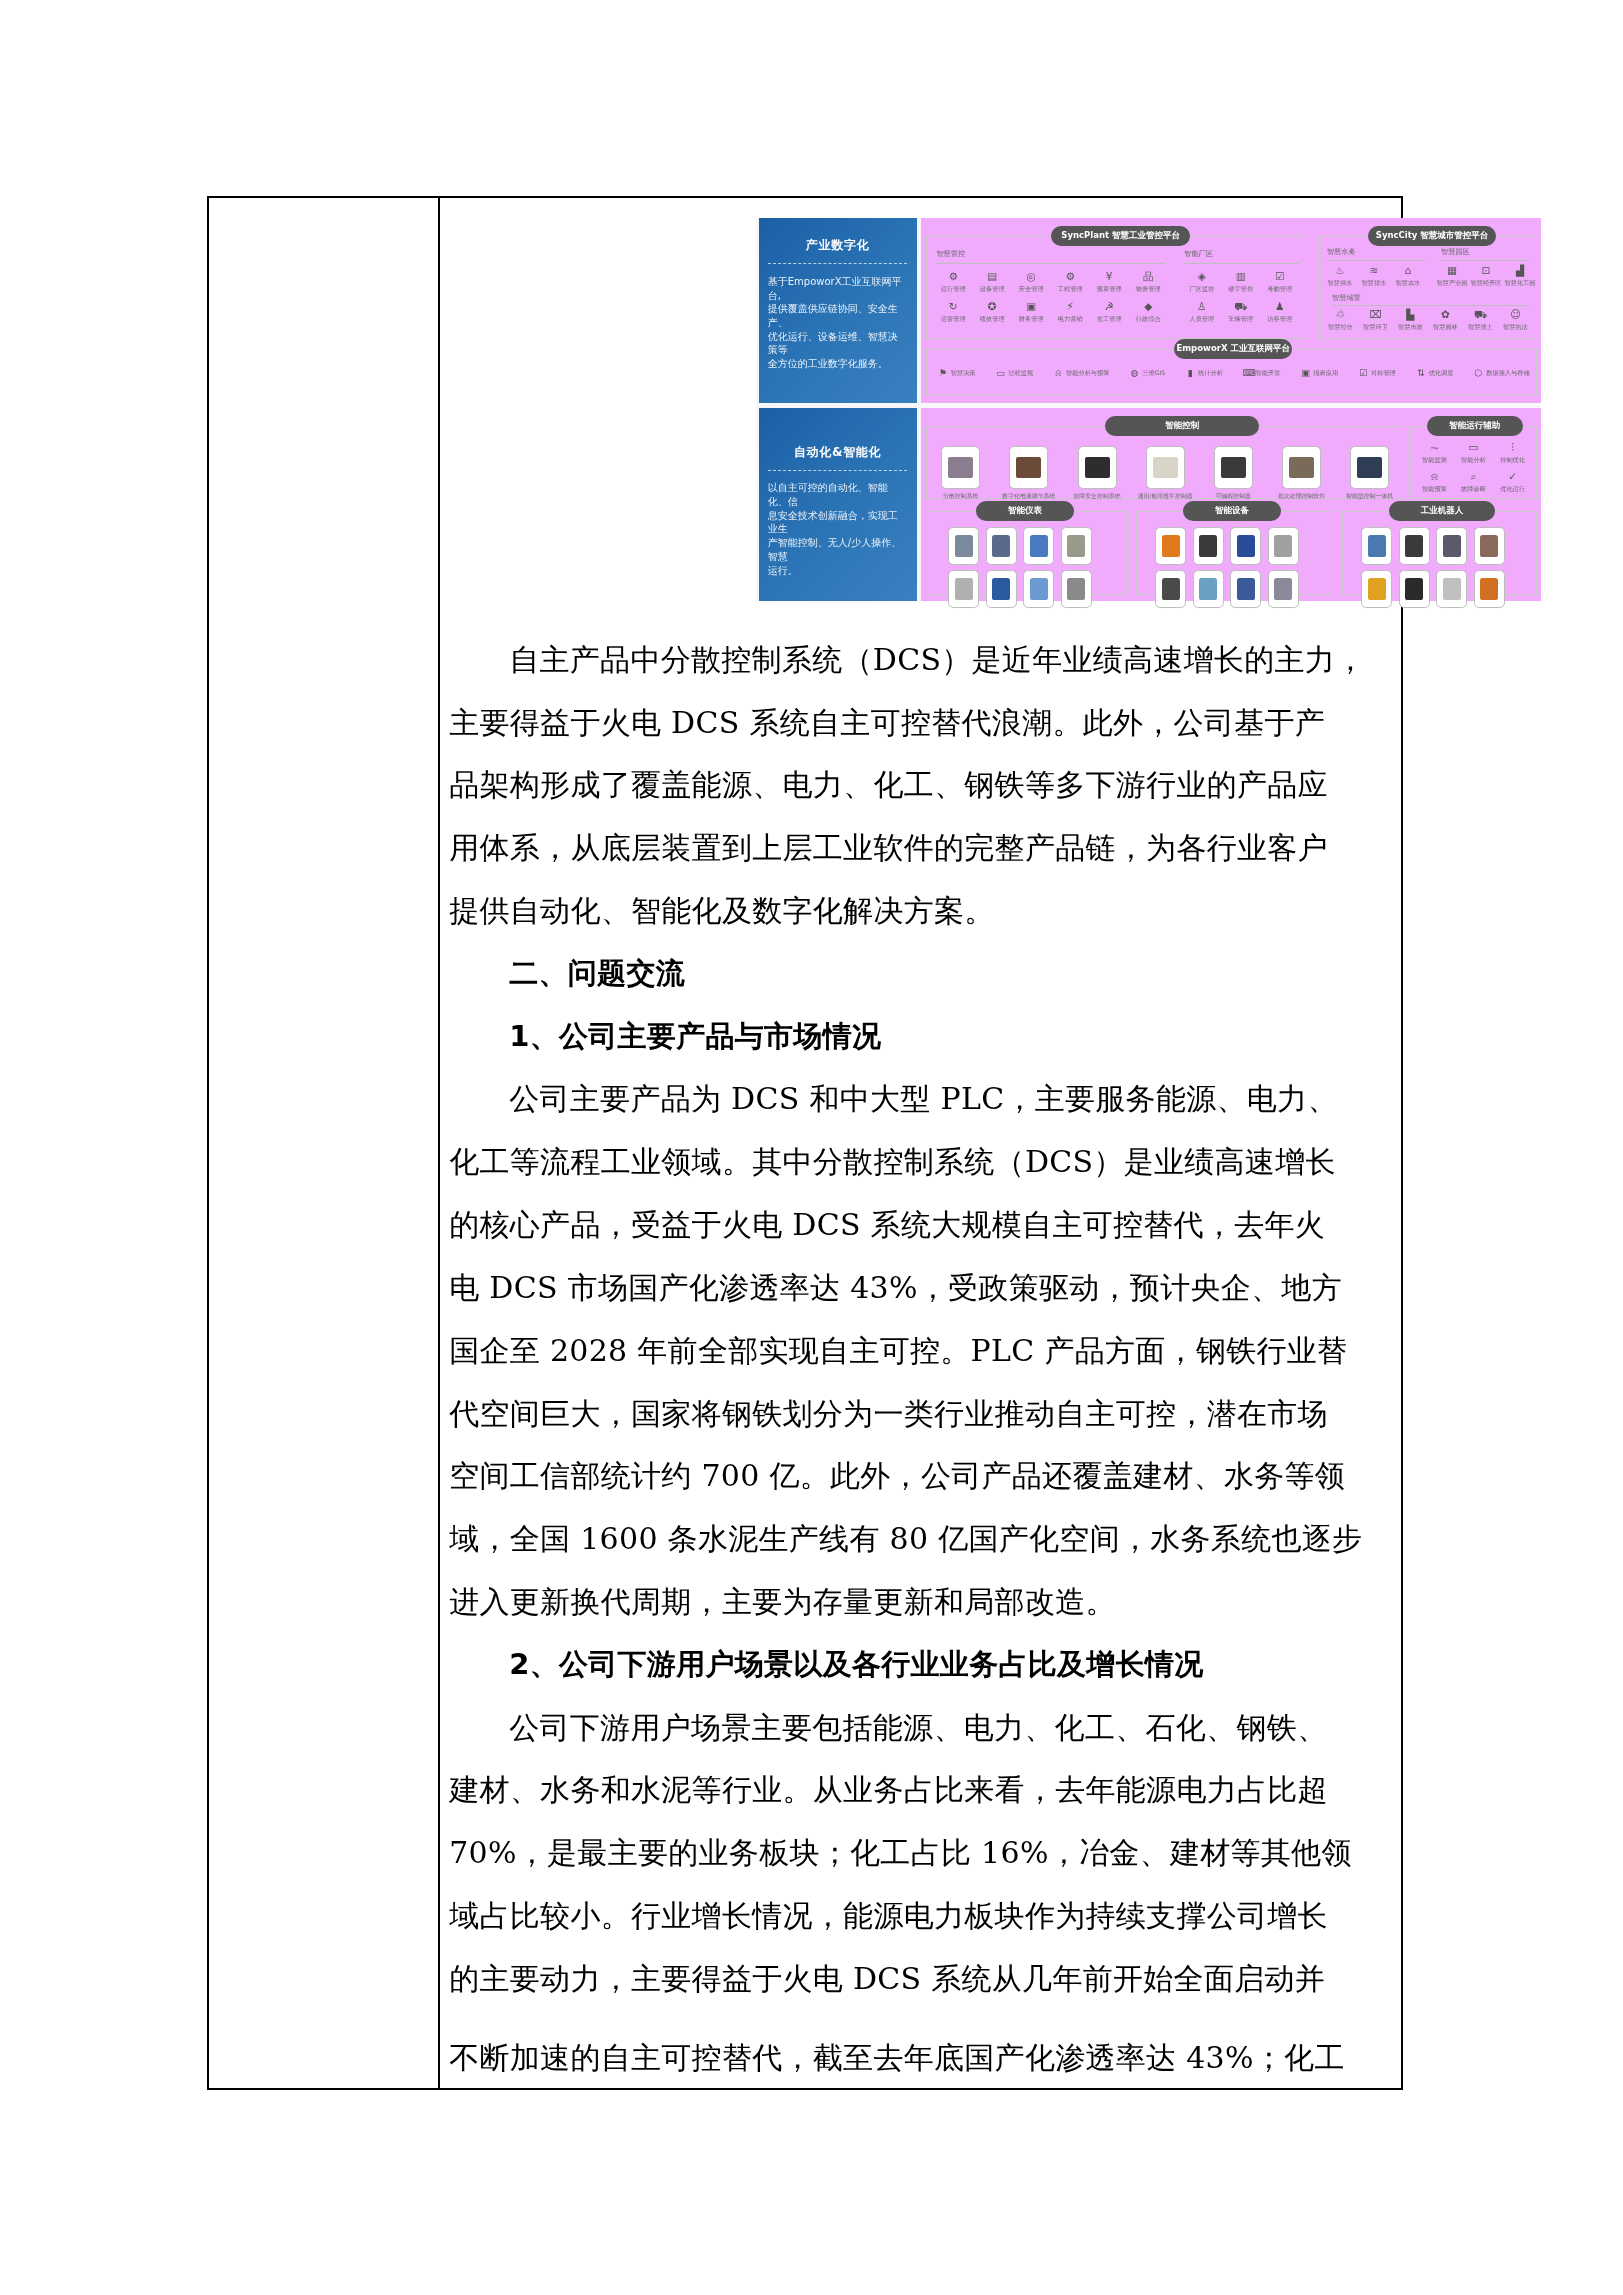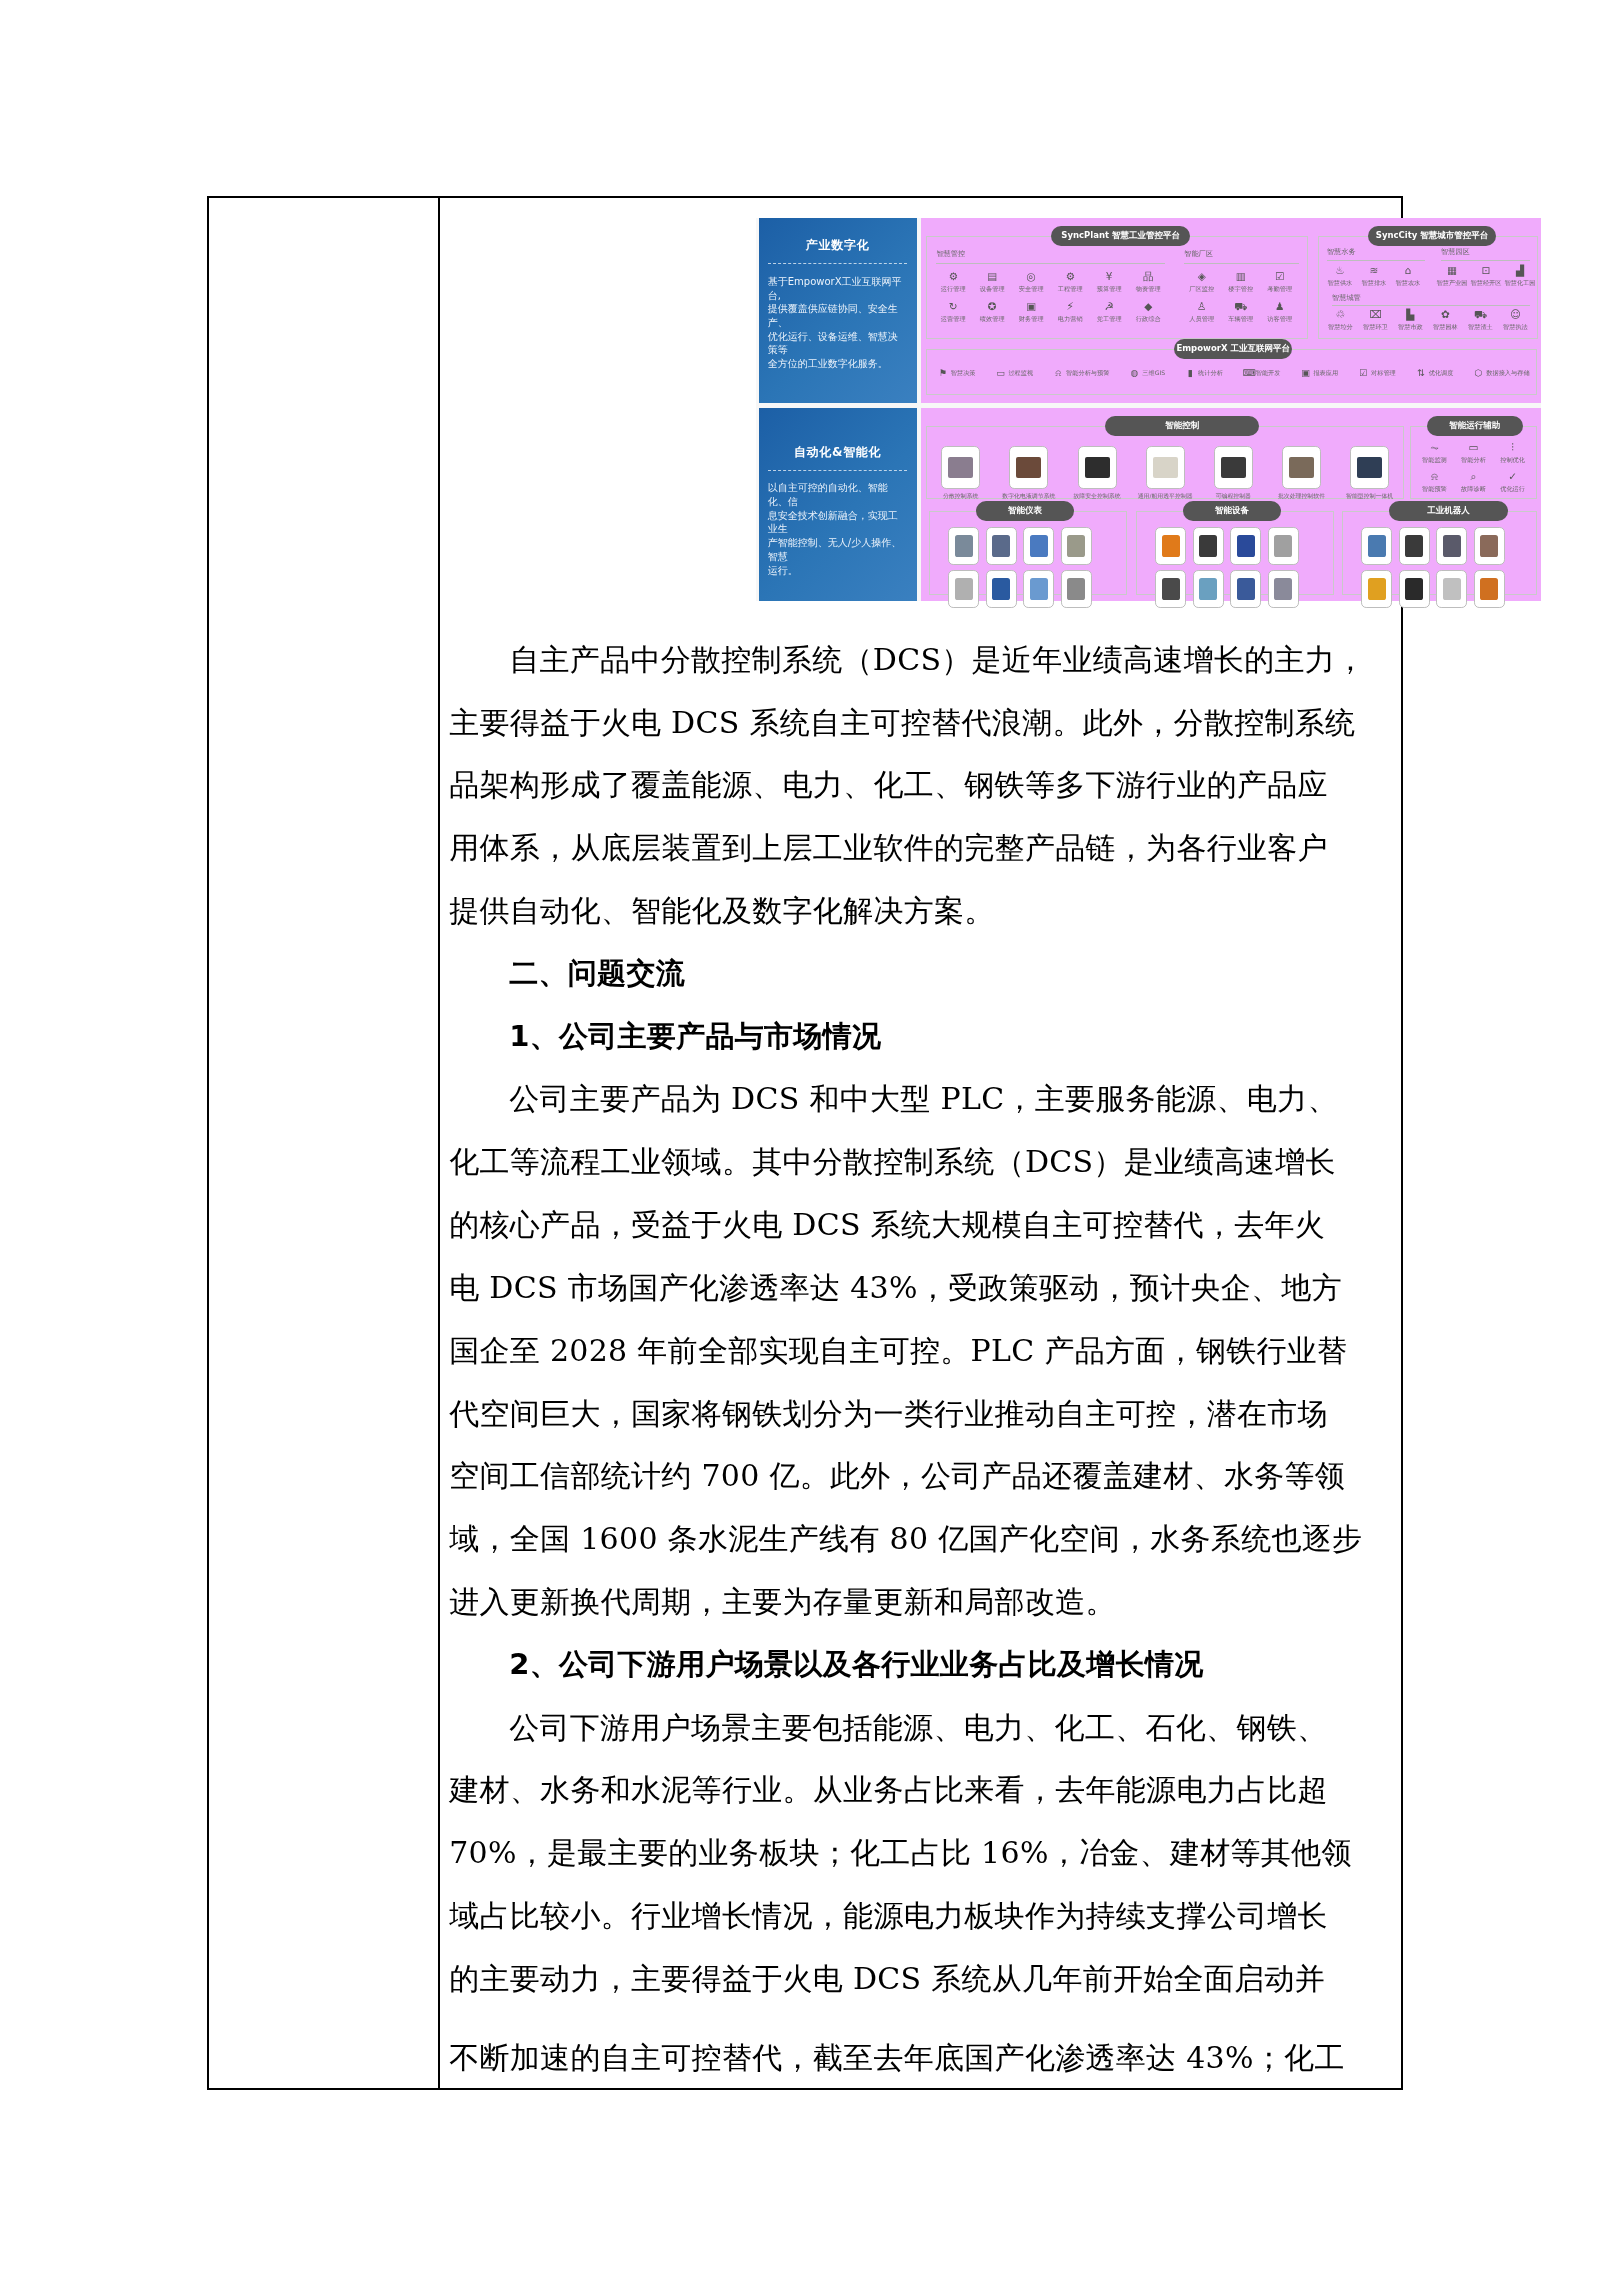--- a/index.html
+++ b/index.html
@@ -427,21 +427,21 @@
               <div class="tile">
                   <div class="shape" style="background:#6a9ad0"></div>
                 </div>
               <div class="tile">
                   <div class="shape" style="background:#8a8a8a"></div>
                 </div>
             </div>
           </div>
 
           <div class="box" style="left:421px; top:103px; width:195px; height:84px;">
-            <div class="pill" style="left:46px; width:119px;">工业机器人</div>
+            <div class="pill" style="left:46px; width:106px;">工业机器人</div>
             <div class="tile-grid" style="left:18.3px; top:15.7px; row-gap:5.2px;">
               <div class="tile">
                   <div class="shape" style="background:#4a7ab0"></div>
                 </div>
               <div class="tile">
                   <div class="shape" style="background:#3a3a3a"></div>
                 </div>
               <div class="tile">
                   <div class="shape" style="background:#5a5a6a"></div>
                 </div>
@@ -461,21 +461,21 @@
                   <div class="shape" style="background:#d07020"></div>
                 </div>
             </div>
           </div>
         </div>
       </div>
     </div>
 
     <div class="text-block">
       <div class="line indent" style="top:442px;">自主产品中分散控制系统（DCS）是近年业绩高速增长的主力，</div>
-      <div class="line" style="top:505px;">主要得益于火电 DCS 系统自主可控替代浪潮。此外，分散控制系统</div>
+      <div class="line" style="top:505px;">主要得益于火电 DCS 系统自主可控替代浪潮。此外，公司基于产</div>
       <div class="line" style="top:567px;">品架构形成了覆盖能源、电力、化工、钢铁等多下游行业的产品应</div>
       <div class="line" style="top:630px;">用体系，从底层装置到上层工业软件的完整产品链，为各行业客户</div>
       <div class="line" style="top:693px;">提供自动化、智能化及数字化解决方案。</div>
 
       <div class="line indent heading" style="top:756px;">二、问题交流</div>
       <div class="line indent heading" style="top:819px;">1、公司主要产品与市场情况</div>
 
       <div class="line indent" style="top:881px;">公司主要产品为 DCS 和中大型 PLC，主要服务能源、电力、</div>
       <div class="line" style="top:944px;">化工等流程工业领域。其中分散控制系统（DCS）是业绩高速增长</div>
       <div class="line" style="top:1007px;">的核心产品，受益于火电 DCS 系统大规模自主可控替代，去年火</div>

